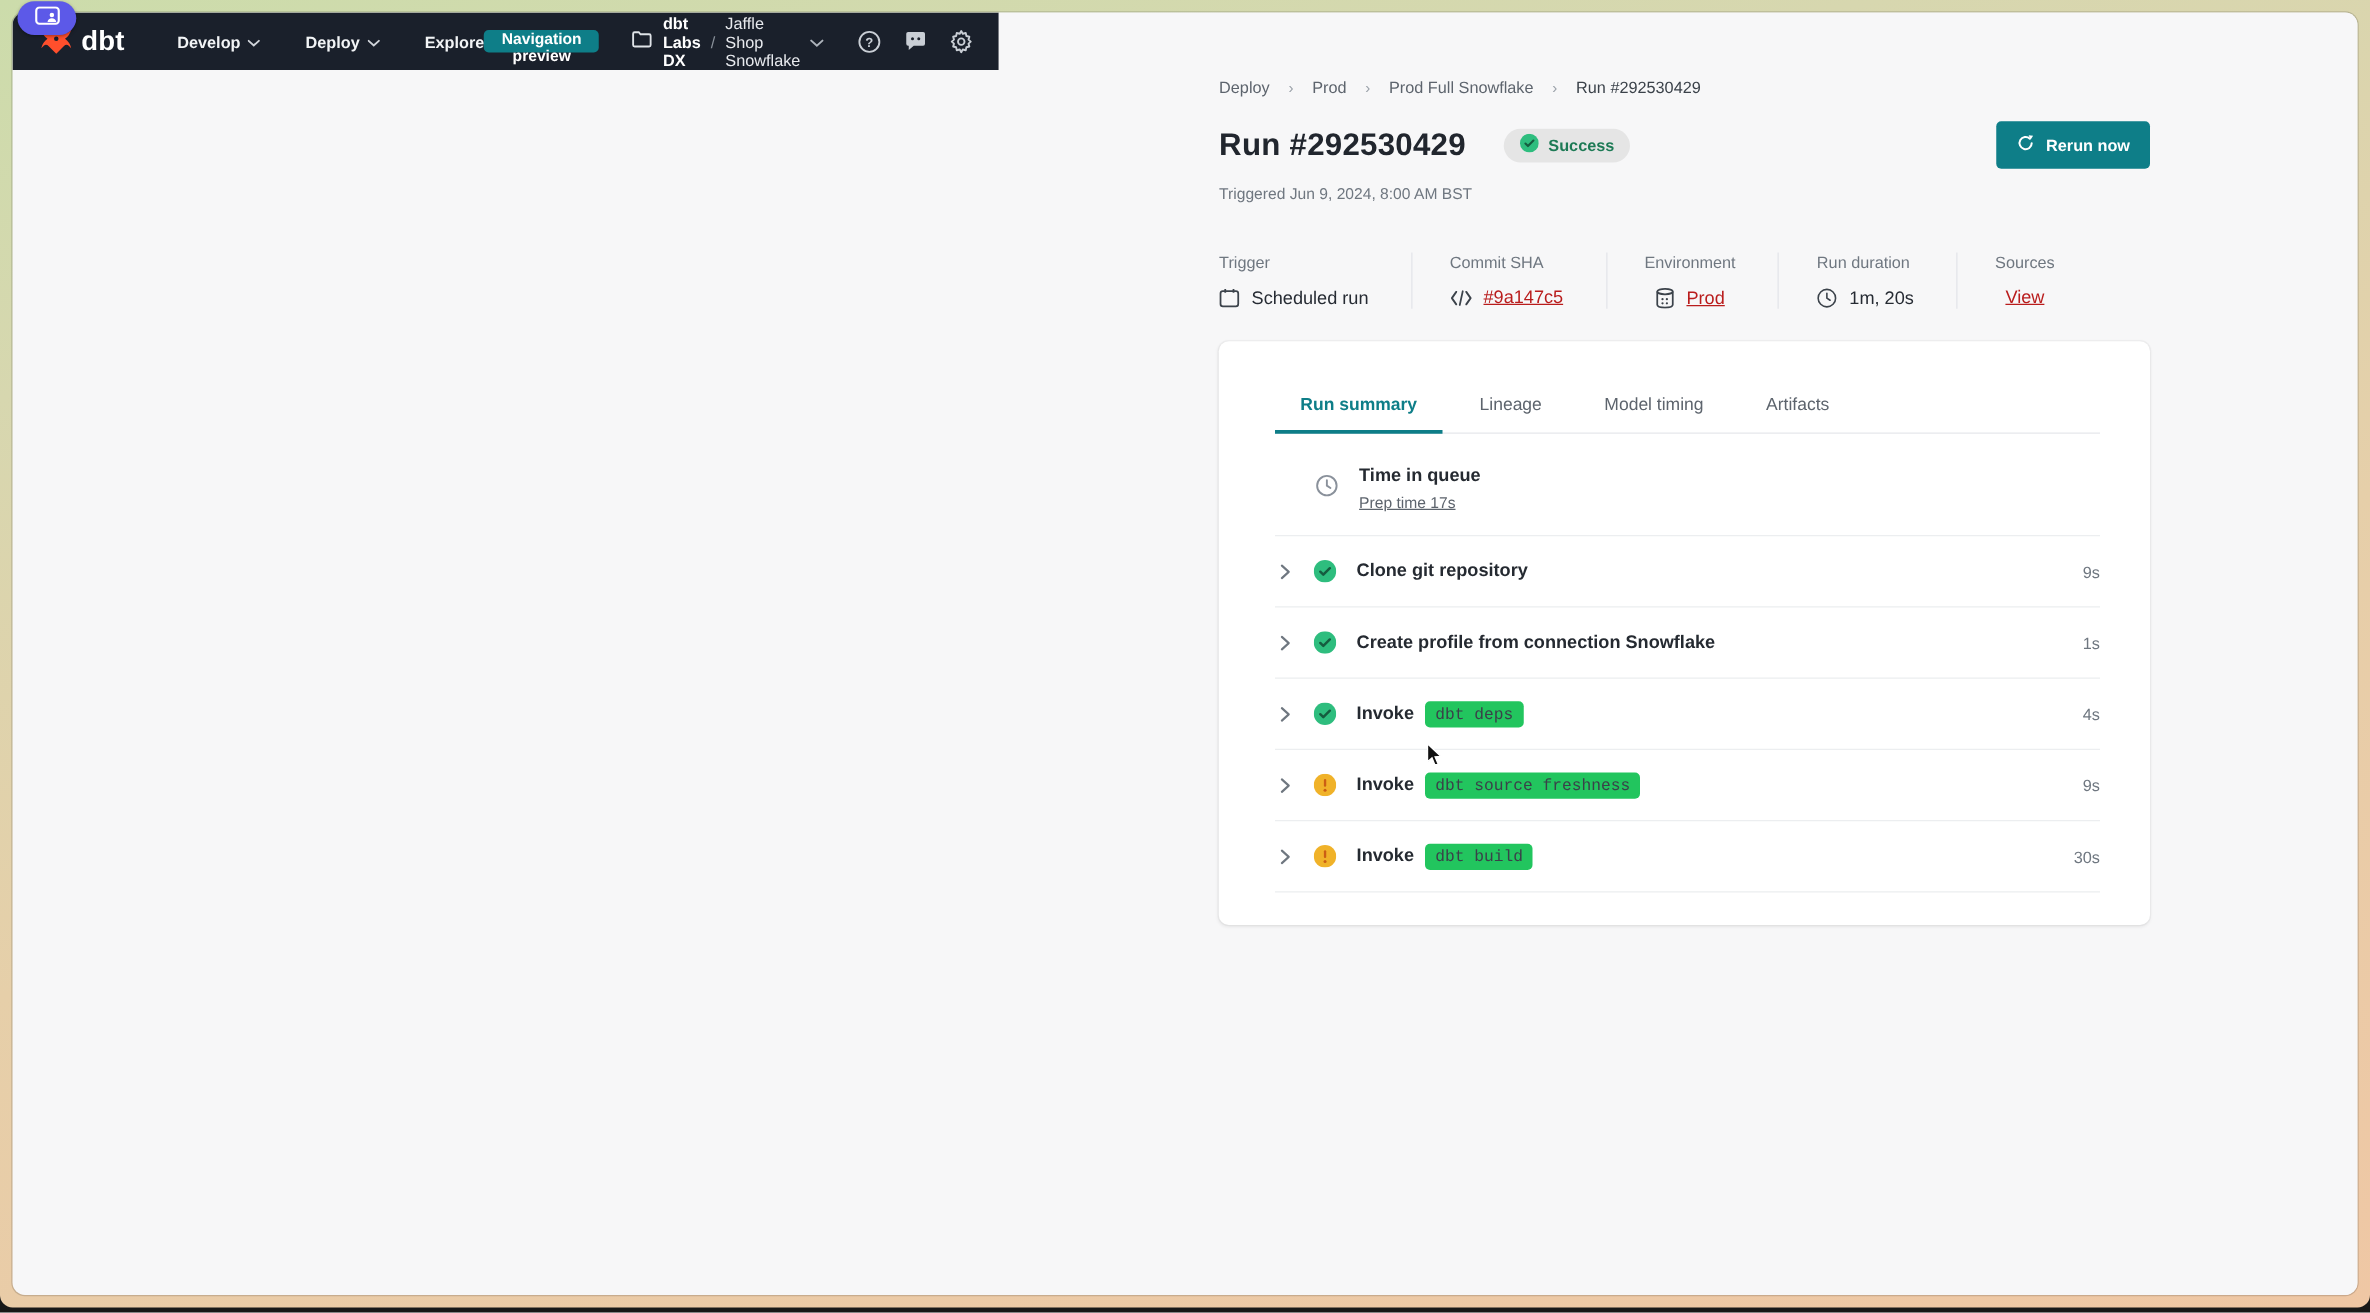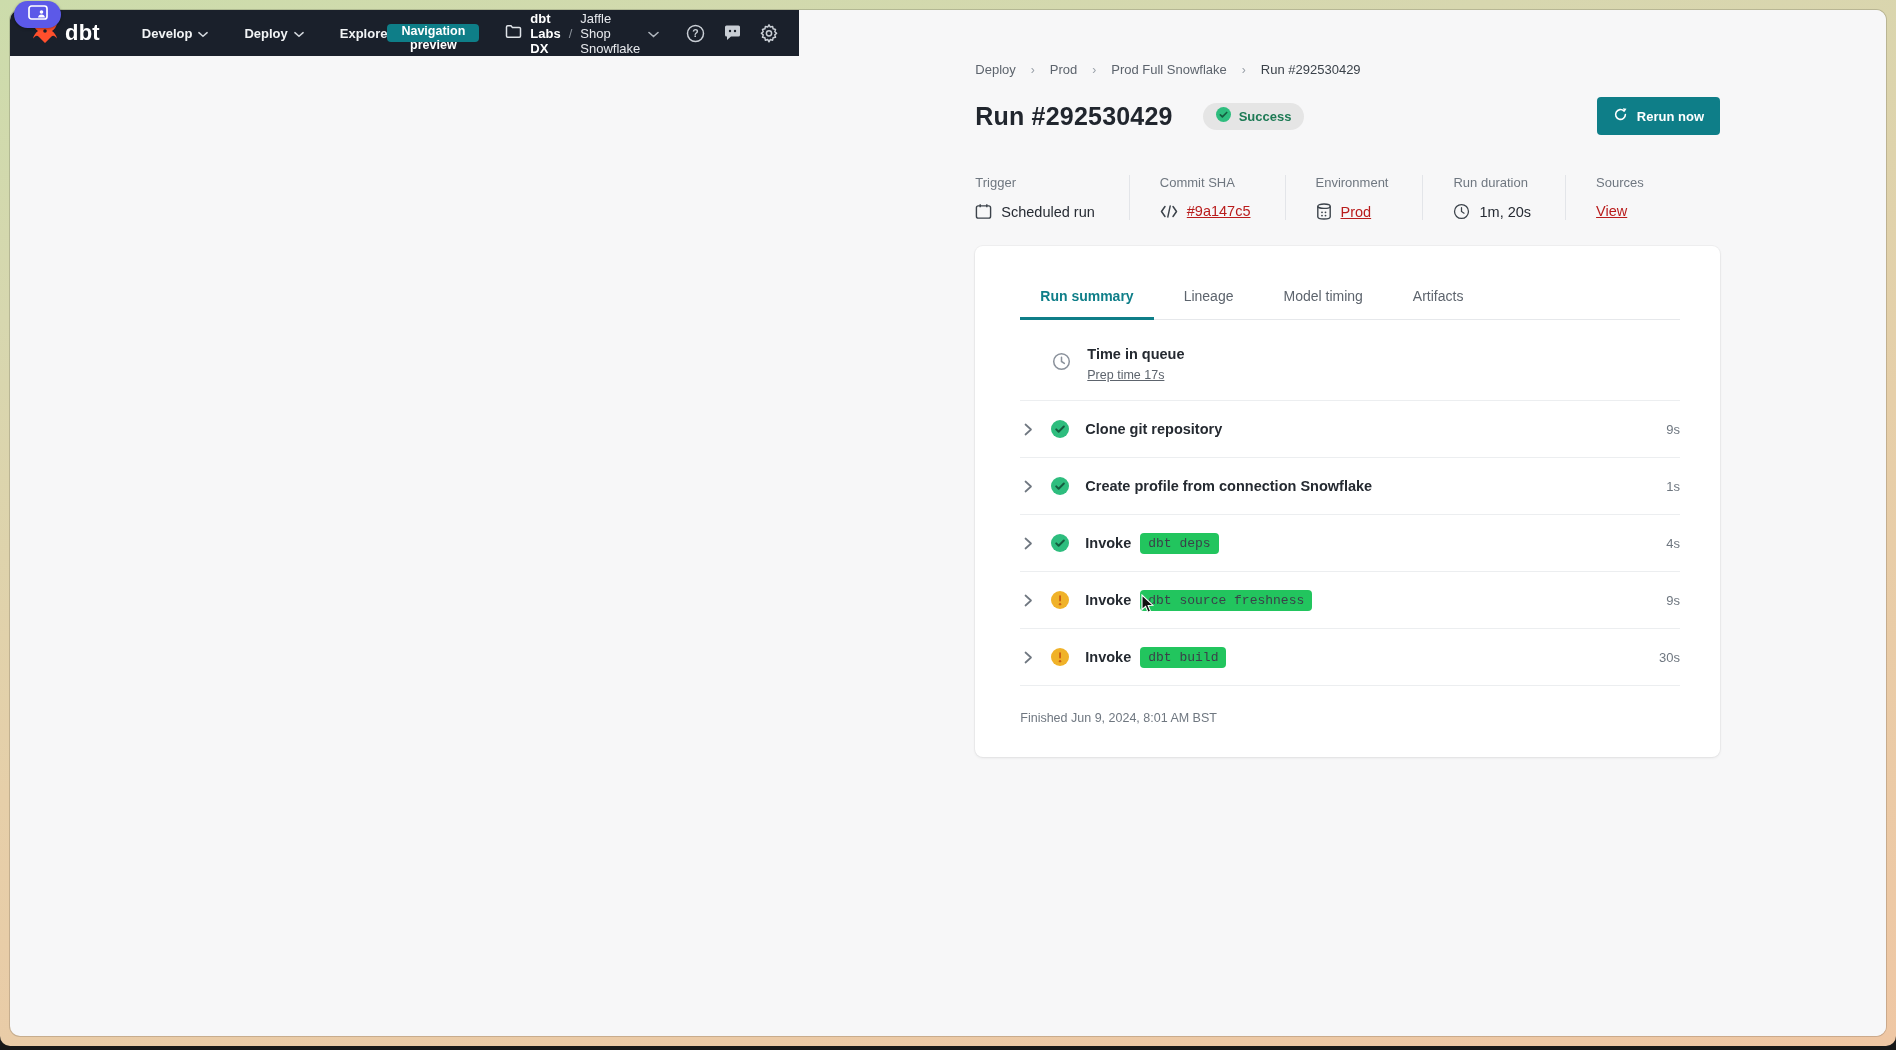--- a/index.html
+++ b/index.html
@@ -65,21 +65,21 @@
     height:38px; padding:0 16px; font-size:13px; font-weight:700;
     font-family:inherit; cursor:pointer;
   }
   .triggered { margin-top:13px; font-size:12.5px; color:#6f7780; }
 
   
   .meta { margin-top:40px; display:flex; }
   .meta-col { padding-right:34px; margin-right:30px; border-right:1px solid #e3e5e9; }
   .meta-col:last-child { border-right:none; }
   .meta-label { font-size:13px; color:#6f7780; }
-  .meta-value { margin-top:13px; display:flex; align-items:center; gap:9px; font-size:14.5px; color:#262b33; }
+  .meta-value { margin-top:13px; display:flex; align-items:center; gap:9px; font-size:14.5px; color:#262b33;justify-content:center; }
   .meta-link { color:#b91c1c; text-decoration:underline; cursor:pointer; }
 
   
   .card {
     margin-top:26px; background:#fff; border-radius:8px;
     box-shadow:0 1px 3px rgba(20,24,31,.08), 0 0 0 1px rgba(20,24,31,.03);
     padding:34px 40px 26px 45px;
   }
   .tabs { display:flex; gap:10px; border-bottom:1px solid #e6e8eb; }
   .tab {
@@ -214,20 +214,21 @@
             <span>
               <svg width="15" height="15" viewBox="0 0 16 16">
                   <path d="M13.2 8 A5.2 5.2 0 1 1 11.6 4.2" fill="none" stroke="#fff" stroke-width="1.7" stroke-linecap="round"></path>
                   <polygon points="10.6,1.2 14.4,1.8 12.2,5.2" fill="#fff"></polygon>
                 </svg>
             </span>
             <span>Rerun now</span>
           </button>
         </div>
 
+        <div class="triggered">Triggered Jun 9, 2024, 8:00 AM BST</div>
 
         <div class="meta" id="meta-row">
             <div class="meta-col">
               <div class="meta-label">Trigger</div>
               <div class="meta-value">
                 <span style="display:flex;">
                   <svg width="17" height="17" viewBox="0 0 18 18">
                     <rect x="1.5" y="3" width="15" height="13" rx="2" fill="none" stroke="#3c434b" stroke-width="1.5"></rect>
                     <line x1="5.5" y1="1.2" x2="5.5" y2="4.5" stroke="#3c434b" stroke-width="1.5"></line>
                     <line x1="12.5" y1="1.2" x2="12.5" y2="4.5" stroke="#3c434b" stroke-width="1.5"></line>
@@ -382,21 +383,20 @@
                     <rect x="9" y="4.6" width="2.1" height="7" rx="1" fill="#cb5f14"></rect>
                     <circle cx="10.05" cy="14.6" r="1.35" fill="#cb5f14"></circle>
                   </svg>
                 </span>
                 <span class="step-label">Invoke</span>
                 <code class="step-code">dbt build</code>
                 <span class="step-duration">30s</span>
               </div>
             </div>
 
-          <div class="finished">Finished Jun 9, 2024, 8:01 AM BST</div>
         </section>
 
       </div>
 
       <span class="cursor">
         <svg width="15" height="20" viewBox="0 0 15 20">
             <path d="M1 1 L1 15.5 L4.6 12.4 L7 18.2 L9.5 17.1 L7.1 11.5 L11.8 11.2 Z" fill="#111" stroke="#fff" stroke-width="1.1"></path>
           </svg>
       </span>
     </main>

